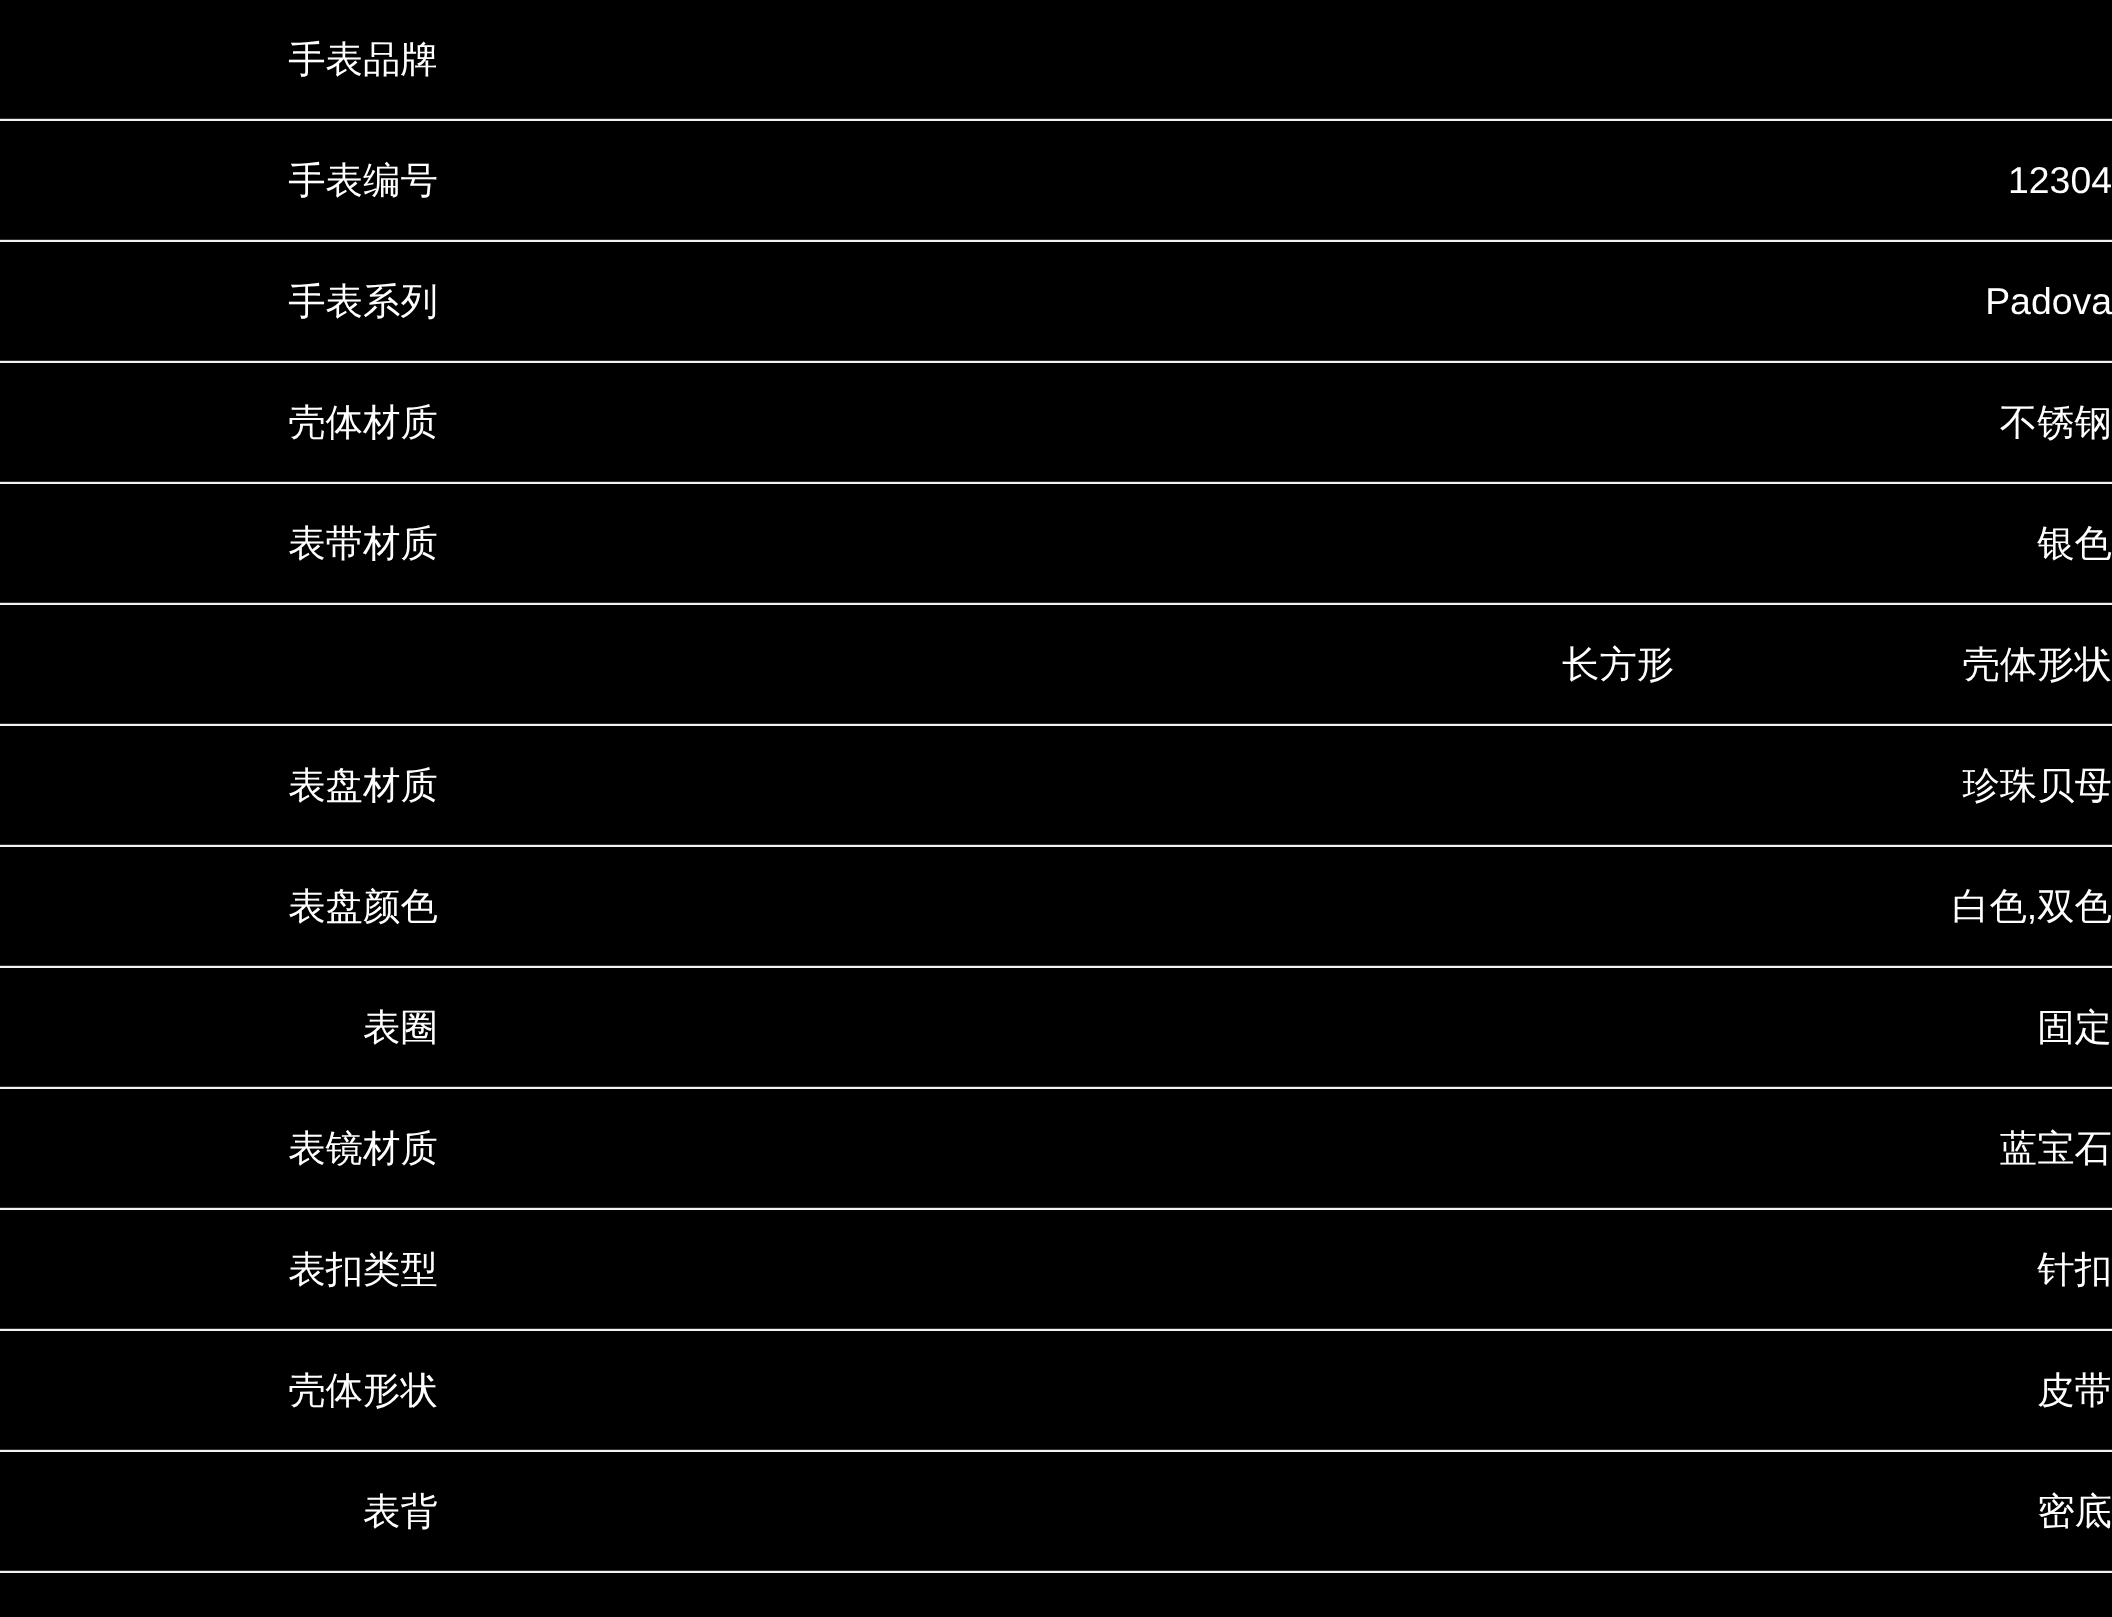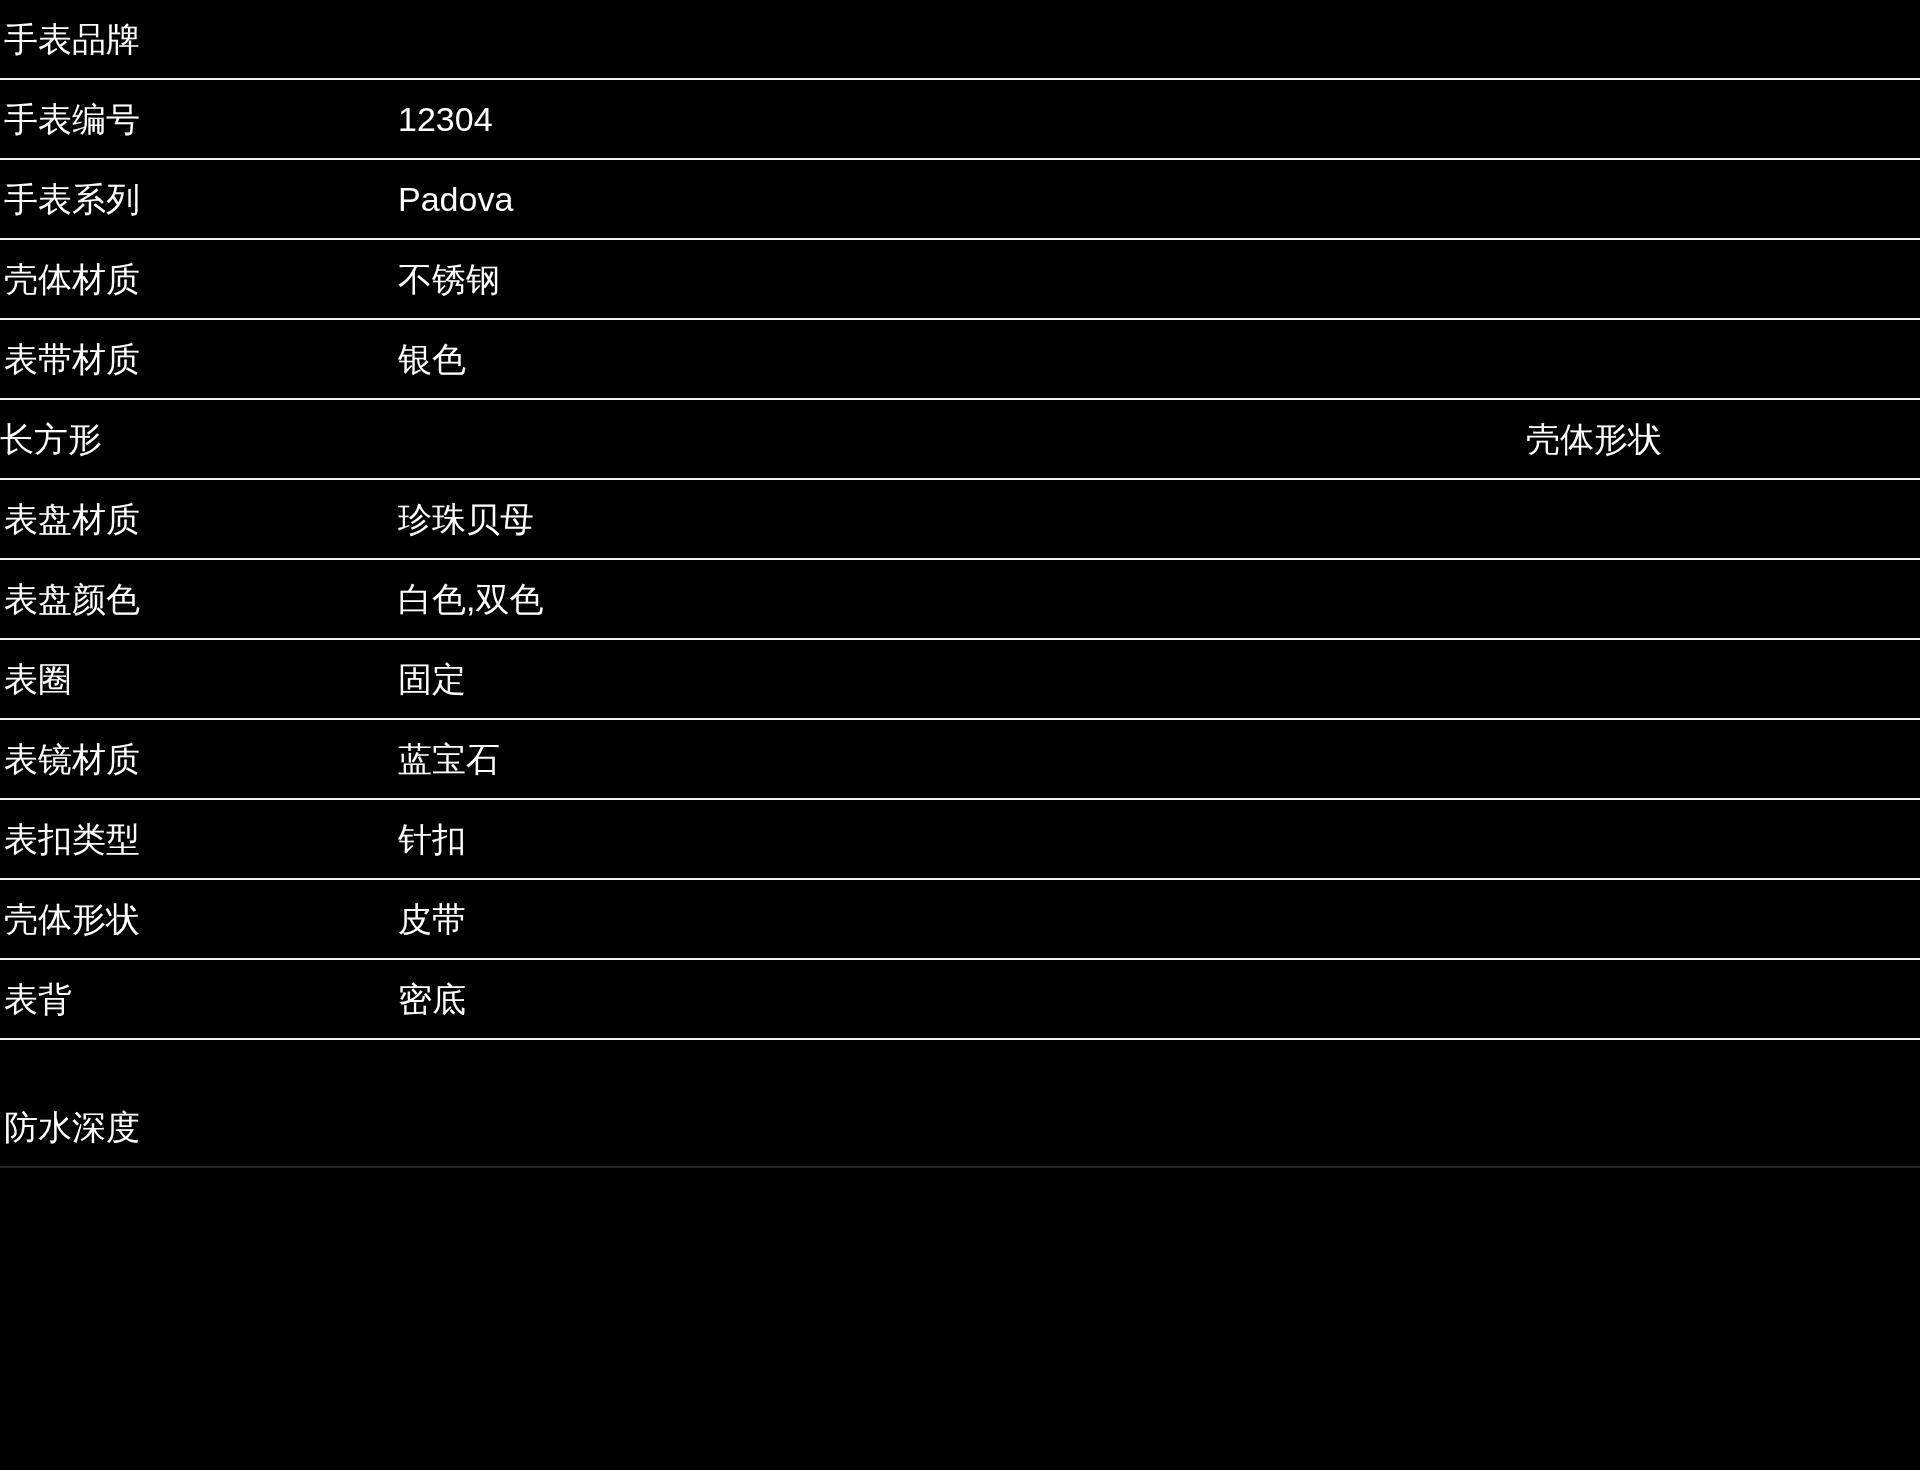--- a/index.html
+++ b/index.html
@@ -10,23 +10,24 @@
   }
   .spec-table {
     width: 1920px;
     height: 1470px;
     background: #000000;
     overflow: hidden;
   }
   .spec-row {
     display: flex;
     align-items: center;
-    height: 80px;
+    height: 110px;
     box-sizing: border-box;
     border-bottom: 2px solid #f2f2f2;
+    text-align: right;
   }
   .spec-row:last-child {
     border-bottom-color: #262626;
     margin-top: 48px;
   }
   .cell {
     color: #ffffff;
     font-size: 34px;
     font-weight: 400;
     line-height: 1;

